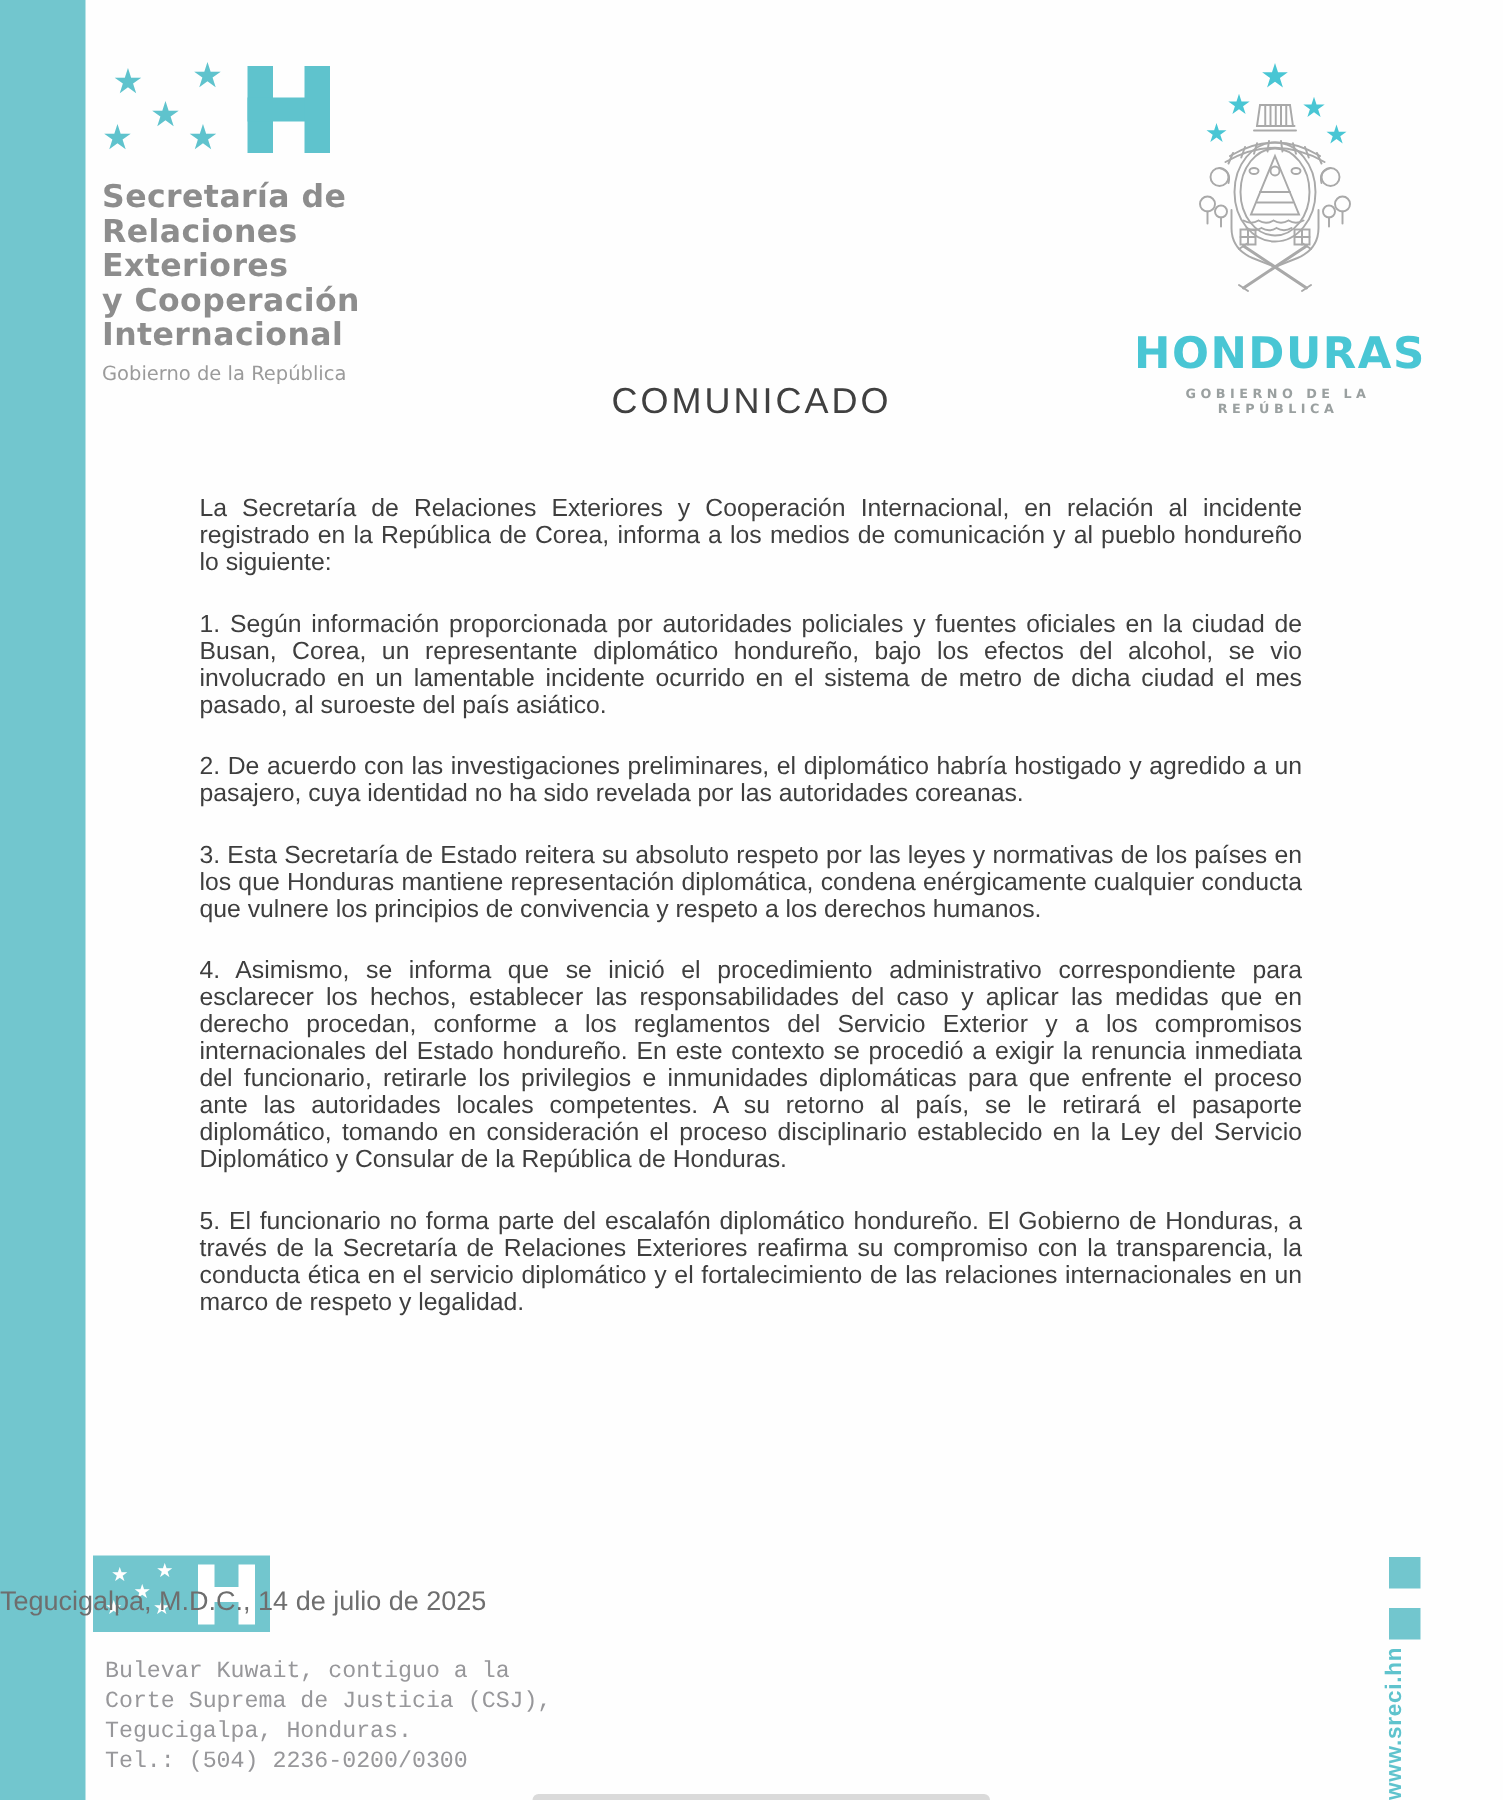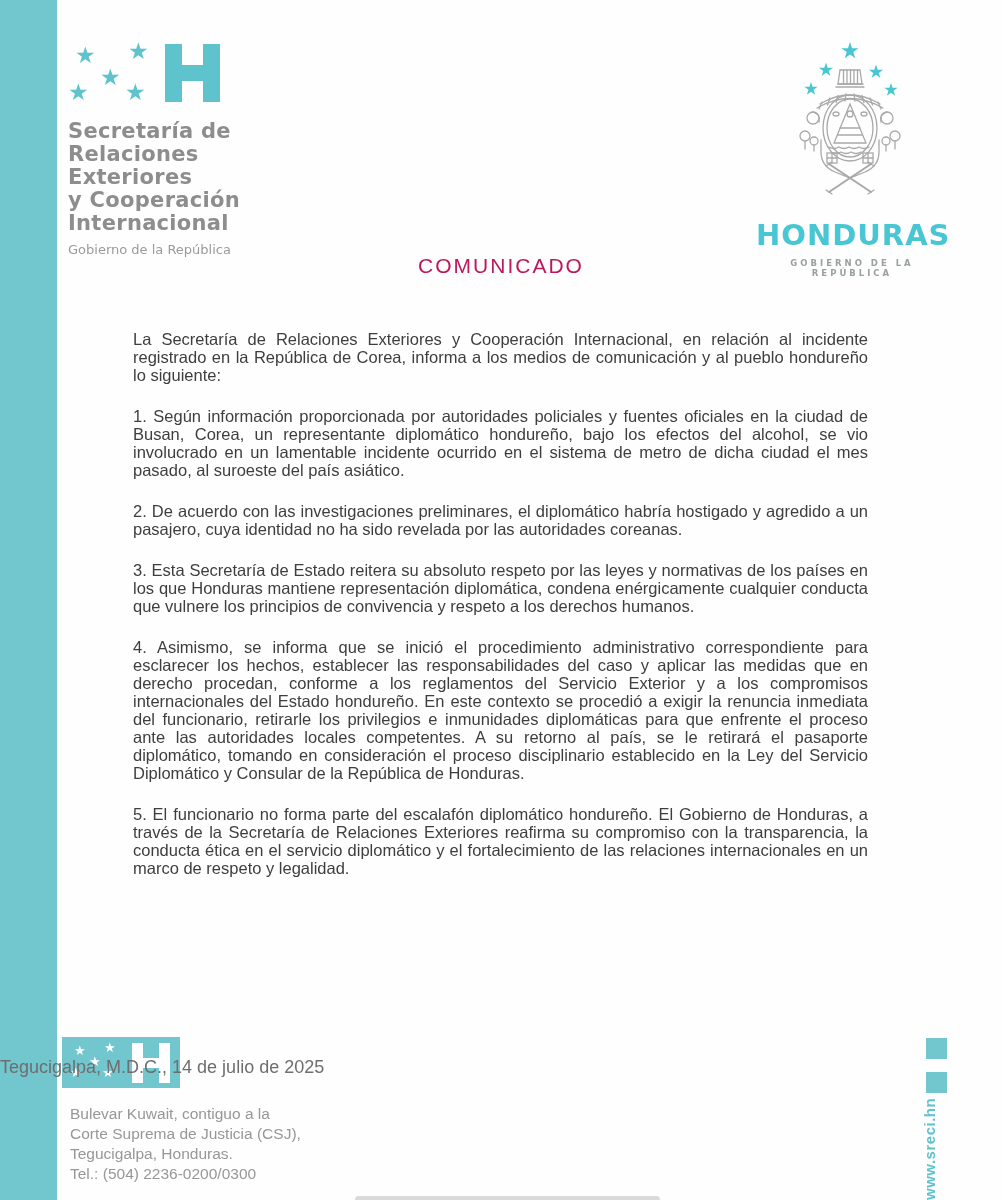--- a/index.html
+++ b/index.html
@@ -47,42 +47,42 @@
   .coat{display:block;margin:0 auto}
   .coat .lineart{stroke:var(--line-art-gray,#a9a9a9);fill:none;stroke-width:1.3;stroke-linecap:round}
   .coat .star-fill{fill:var(--teal-bright,#49c6d4)}
   .country{margin-top:18px;font-family:"DejaVu Sans",sans-serif;font-weight:bold;font-size:29px;
     letter-spacing:1px;color:var(--teal-bright,#49c6d4)}
   .gov-tagline{margin-top:6px;font-size:8.5px;letter-spacing:3px;color:#9aa0a0;
     font-family:"DejaVu Sans",sans-serif;font-weight:bold}
 
   
   .doc-title{position:absolute;left:0;right:0;top:254px;text-align:center;
-    font-weight:400;font-size:21px;letter-spacing:2px;color:#be185d}
+    font-weight:400;font-size:24px;letter-spacing:2px;color:#404040}
 
   
   .body-text{position:absolute;left:133px;top:330px;width:735px;
     font-size:16.5px;line-height:18px;color:var(--body-text,#3e3e3e);text-align:justify}
   .body-text p.para{margin:0 0 23px 0}
 
   
   .footer-logo{position:absolute;left:62px;top:1037px;width:118px;height:51px;
     background:var(--teal-bar,#72c6ce)}
   .footer-logo .star{color:#fff;font-size:13px}
   .footer-logo .s1{left:12px;top:7px}
   .footer-logo .s2{left:42px;top:4px}
   .footer-logo .s3{left:27px;top:18px}
   .footer-logo .s4{left:8px;top:29px}
   .footer-logo .s5{left:40px;top:29px}
   .footer-logo .hmark{left:70px;top:6px;width:38px;height:40px}
   .footer-logo .hmark .bl,.footer-logo .hmark .br{width:11px;height:40px;background:#fff}
   .footer-logo .hmark .bx{top:15px;height:10px;background:#fff}
   .dateline{position:absolute;left:0;right:0;top:1057px;text-align:left;
     font-size:18px;color:var(--date-text,#6e6e6e)}
-  .address{position:absolute;left:70px;top:1104px;font-family:Liberation Sans, sans-serif;
+  .address{position:absolute;left:70px;top:1104px;font-family:Liberation Mono, monospace;
     font-size:15.5px;line-height:20px;color:var(--address-text,#97979a)}
   .sq{position:absolute;width:21px;height:21px;background:var(--teal-bar,#72c6ce)}
   .sq1{left:926px;top:1038px}
   .sq2{left:926px;top:1072px}
   .website{position:absolute;left:921px;top:1200px;transform:rotate(-90deg);
     transform-origin:0 0;font-weight:bold;font-size:15px;letter-spacing:.5px;
     color:var(--teal-logo,#5fc3cd);white-space:nowrap}
   .bottom-bar{position:absolute;left:355px;top:1196px;width:305px;height:8px;
     border-radius:4px;background:#dadada}
 </style>

